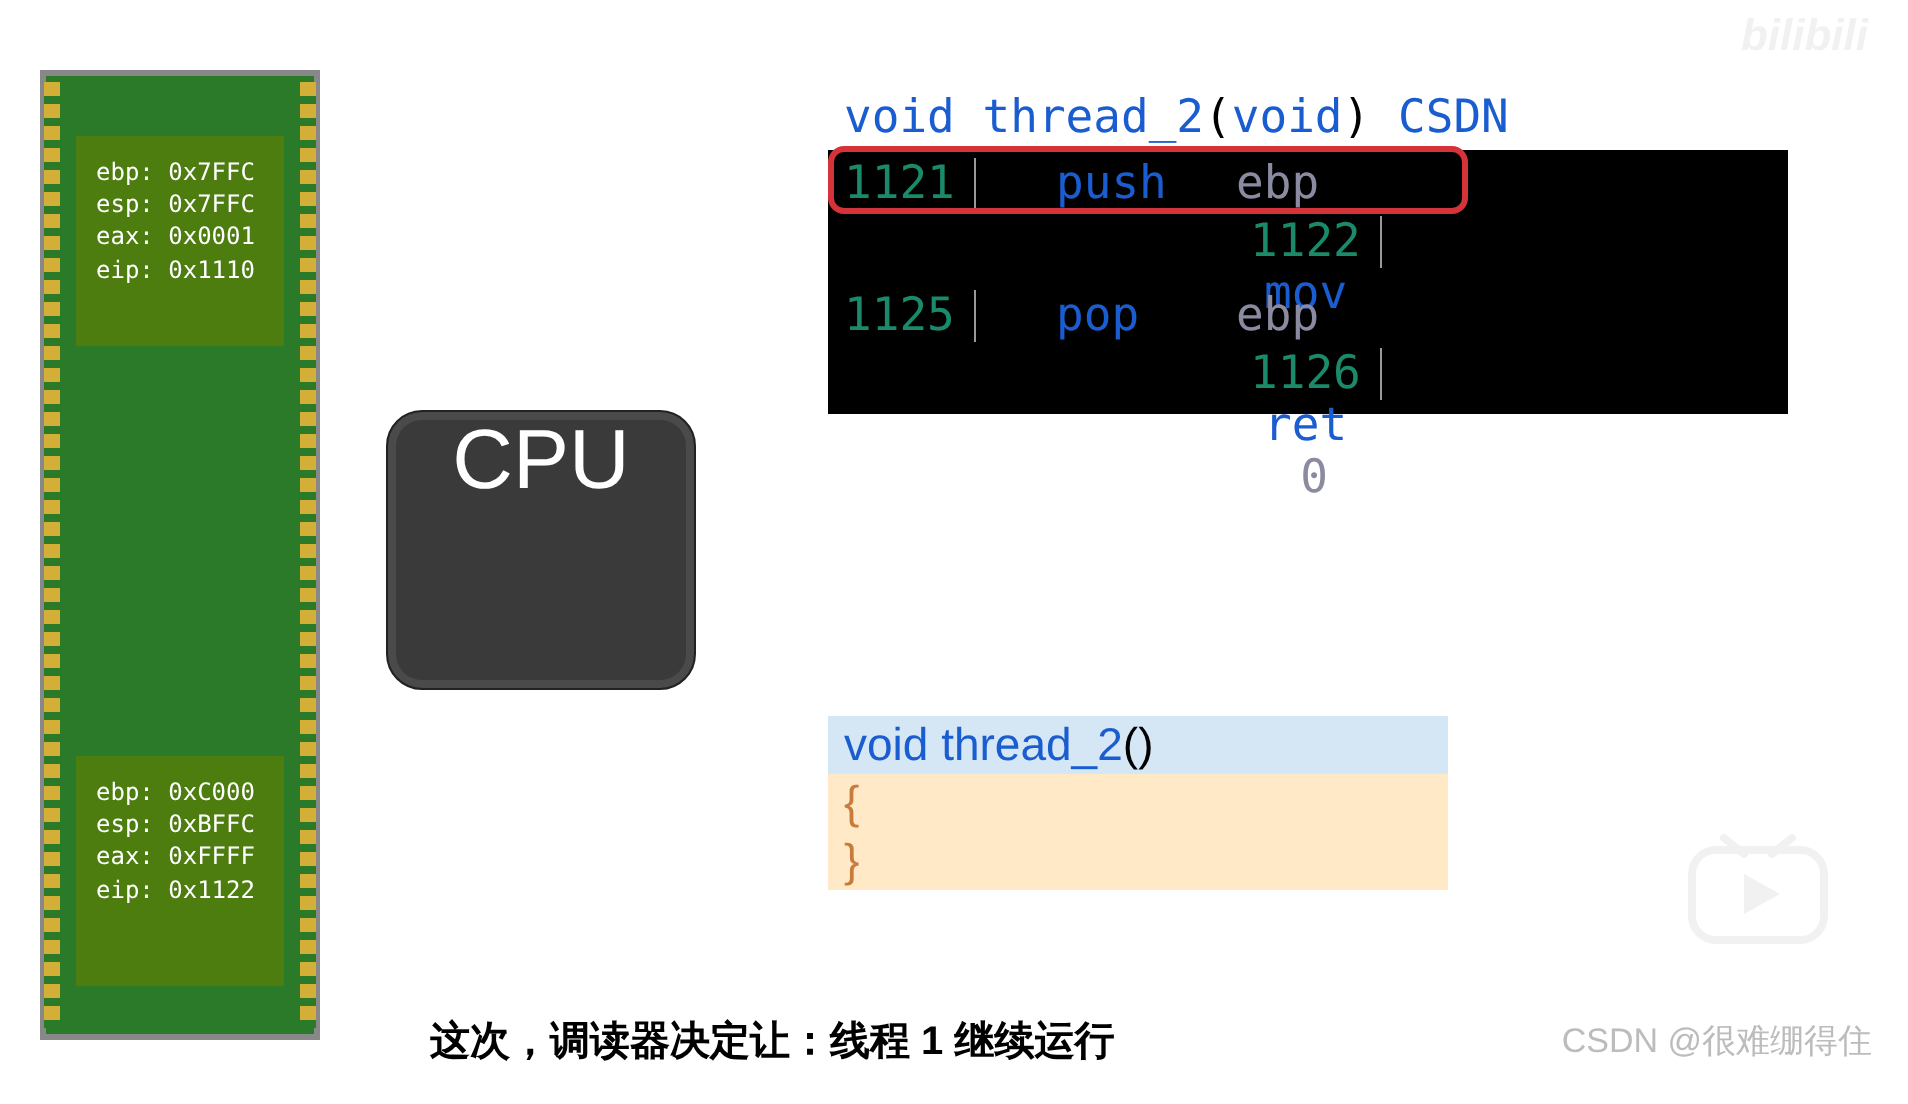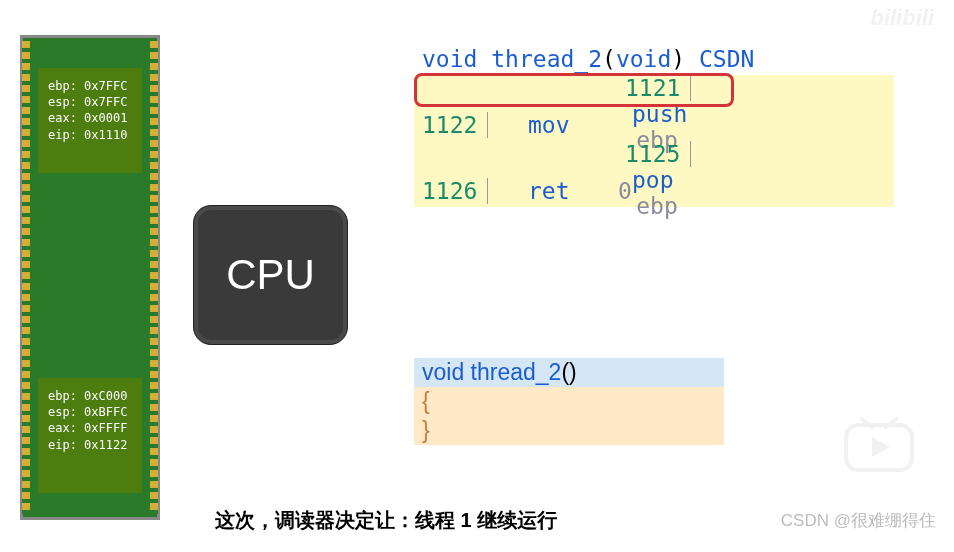--- a/index.html
+++ b/index.html
@@ -50,21 +50,20 @@
       left: 193px;
       top: 205px;
       width: 155px;
       height: 140px;
       background: #3a3a3a;
       border: 1px solid #222;
       border-radius: 18px;
       color: #fff;
       font-size: 42px;
       display: flex;
-      align-items: center;
       justify-content: center;
       font-family: Arial, sans-serif;
       box-shadow: inset 0 0 0 4px #4a4a4a;
     }
 
     .asm-block {
       position: absolute;
       left: 414px;
       top: 43px;
       width: 480px;
@@ -77,22 +76,22 @@
     }
     .kw { color: #1a5dd0; }
     .fn { color: #1a5dd0; }
     .proc { color: #1a5dd0; }
     .asm-row {
       display: flex;
       align-items: center;
       height: 33px;
       padding-left: 6px;
     }
-    .asm-row.odd { background: #fef9c3; flex-direction: column; }
-    .asm-row.even { background: #fef9c3; }
+    .asm-row.odd { background: #000000; }
+    .asm-row.even { background: #000000; flex-direction: column; }
     .line-no {
       color: #1a8a6a;
       width: 68px;
       border-right: 1px solid #999;
       padding-left: 2px;
     }
     .mnem {
       color: #1a5dd0;
       width: 130px;
       padding-left: 40px;

